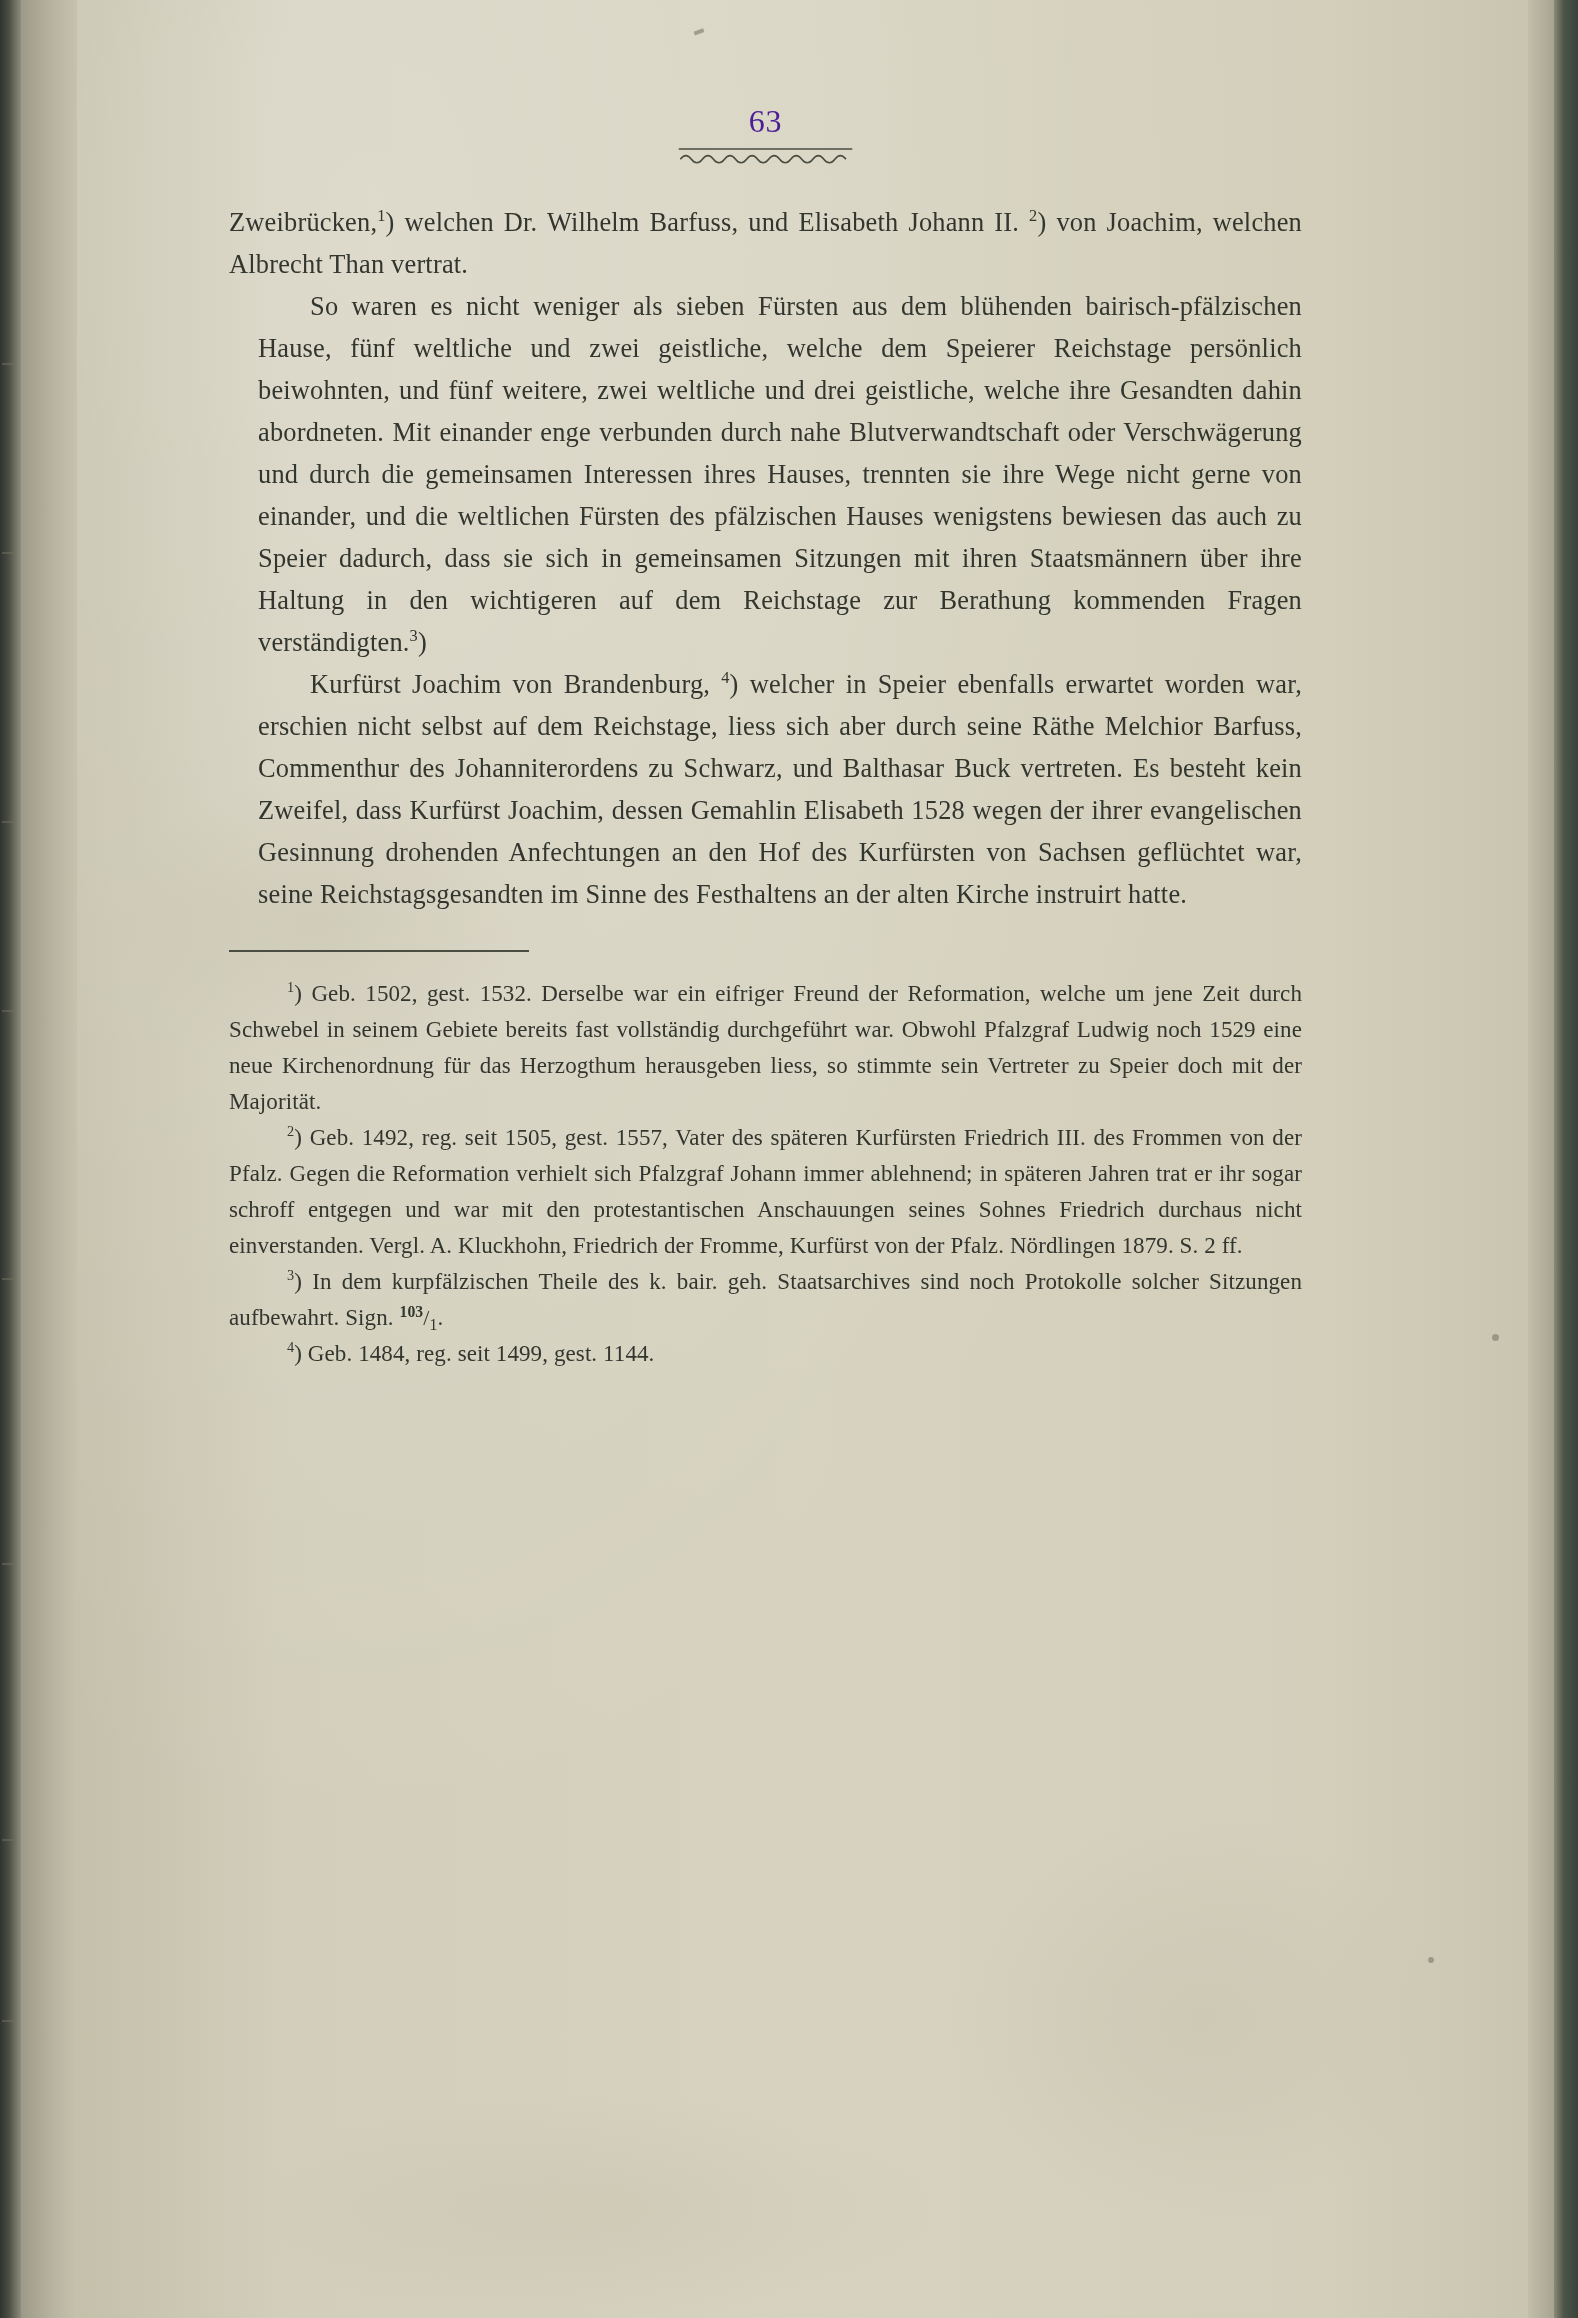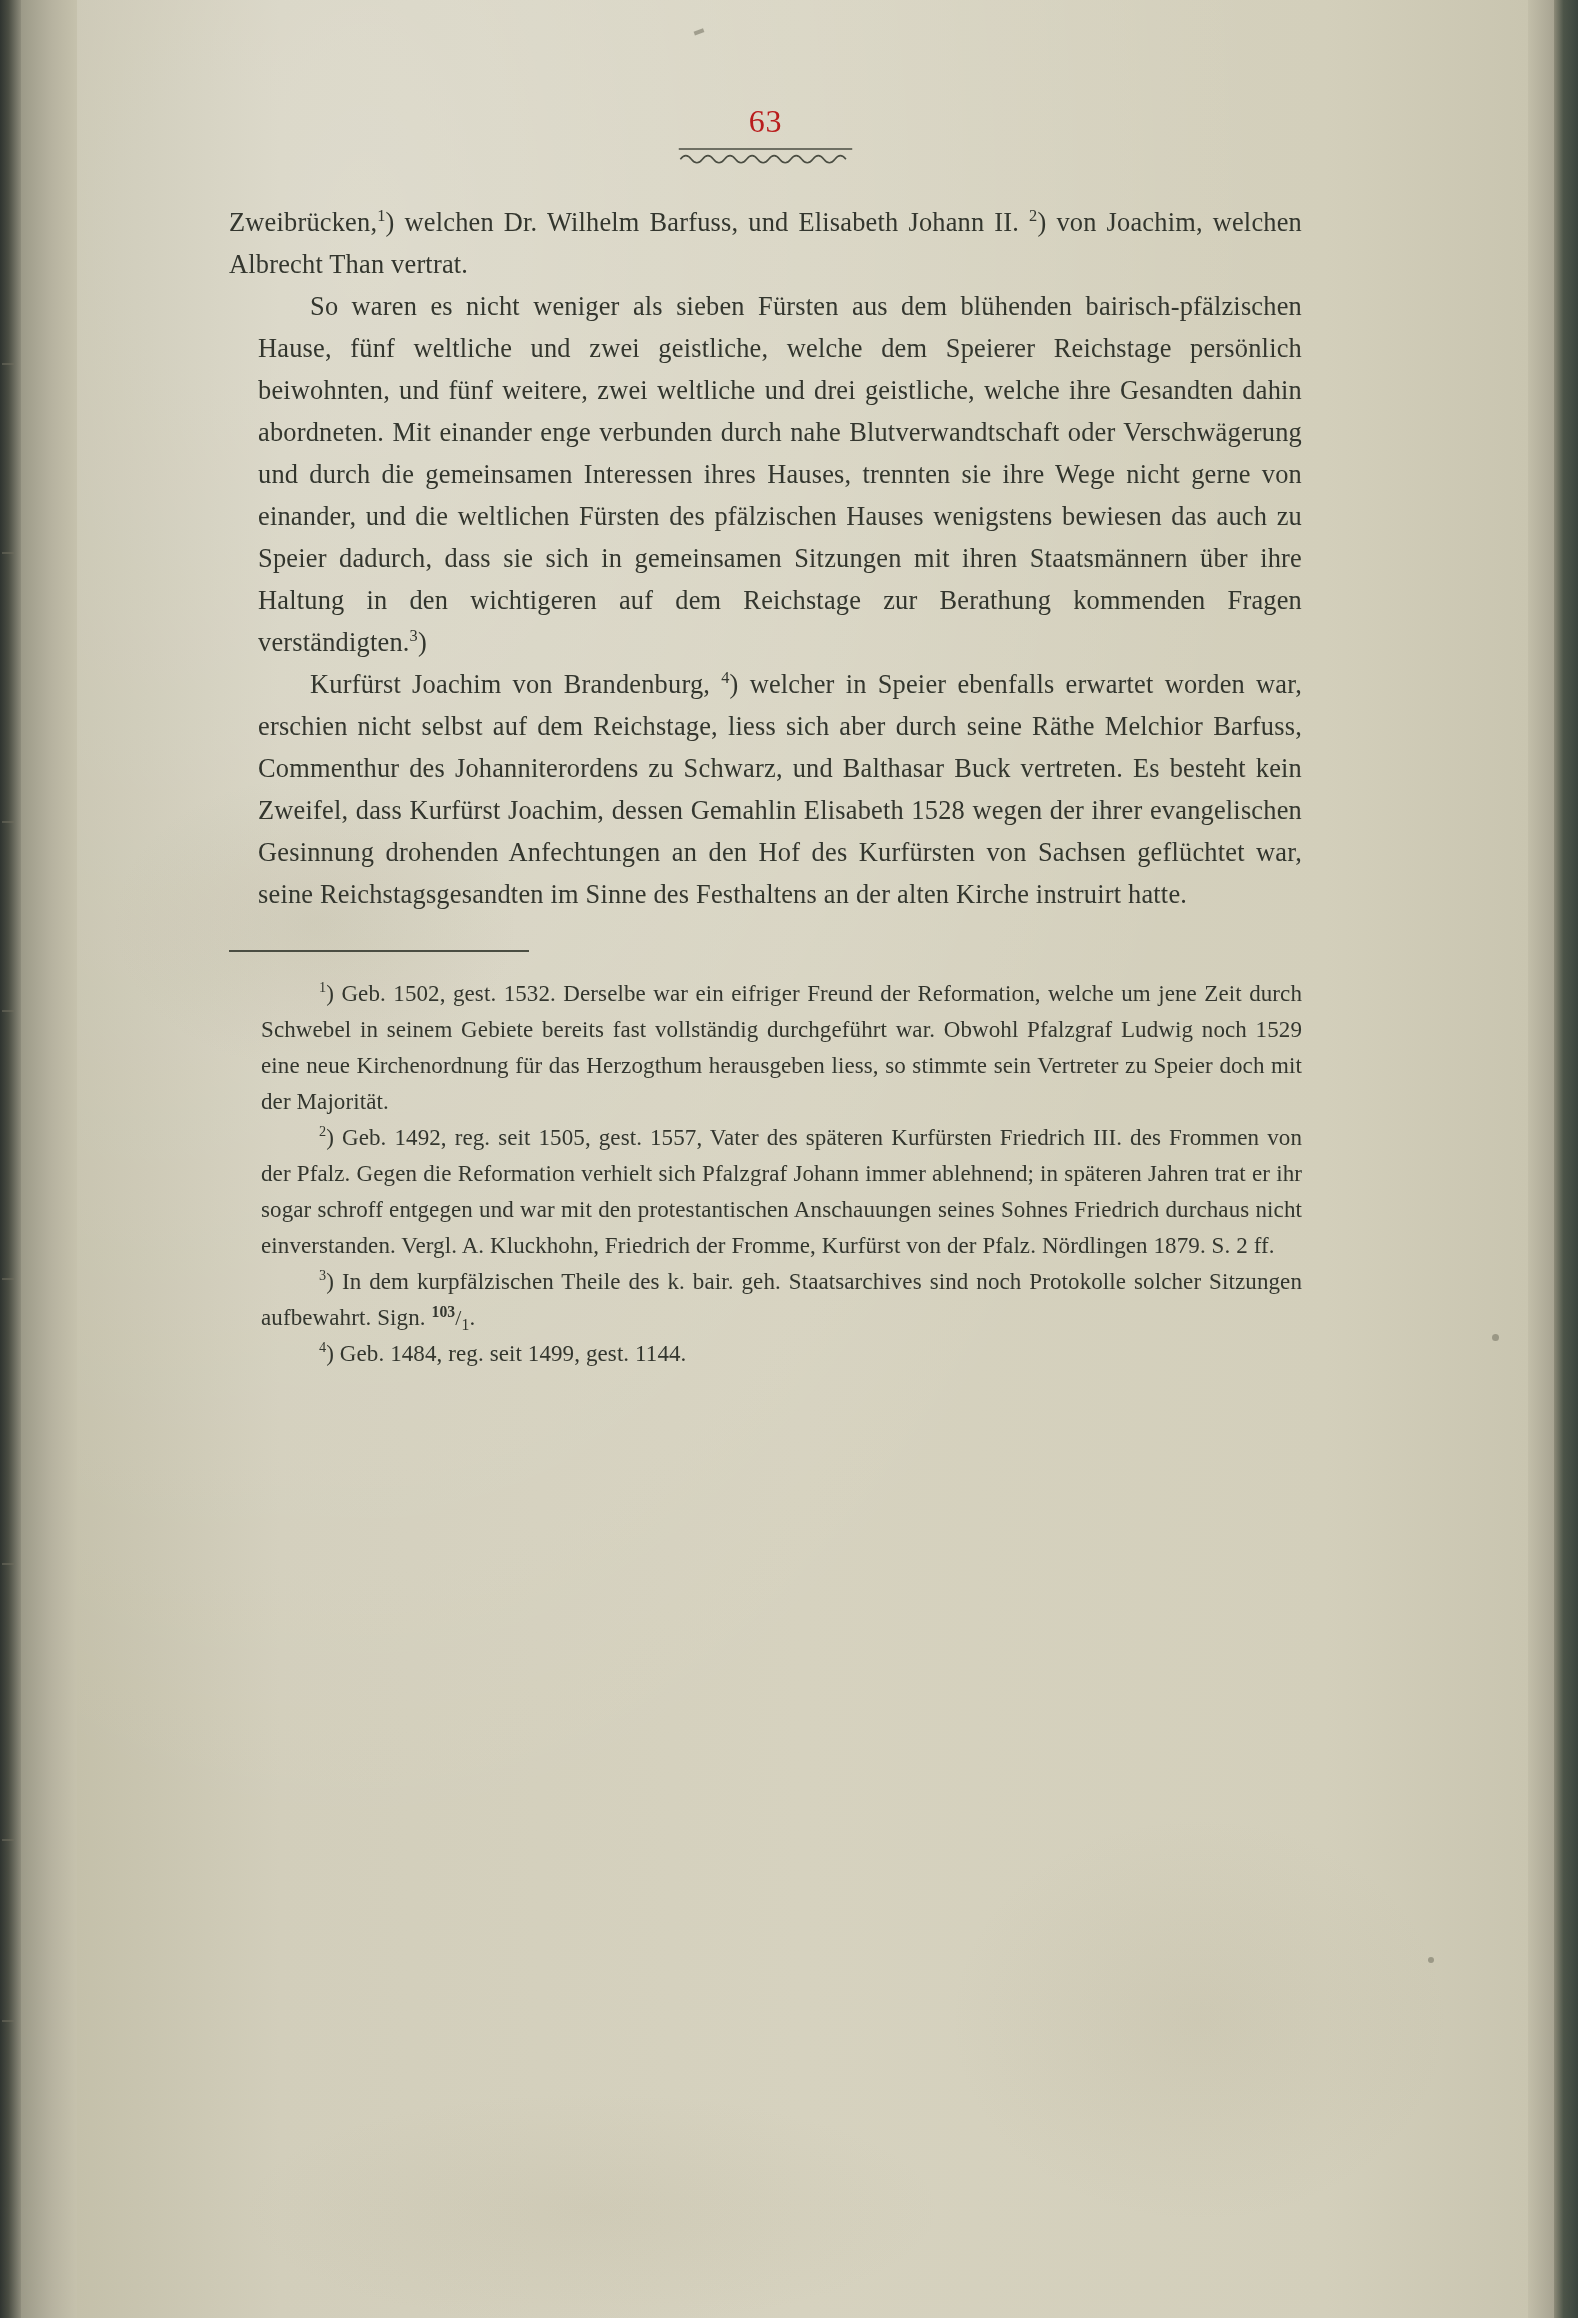--- a/index.html
+++ b/index.html
@@ -85,21 +85,21 @@
     left: 229px;
     top: 103px;
     width: 1073px;
     color: #35382f;
   }
 
   .folio {
     text-align: center;
     font-size: 32px;
     letter-spacing: 0.8px;
-    color: #b91c1c;
+    color: #4c1d95;
     margin: 0 0 4.7px 0;
     font-family: "Liberation Serif", serif;
   }
   .folio-rule {
     width: 177px;
     height: 20.5px;
     margin: 0 auto 36px auto;
     position: relative;
   }
   .folio-rule svg { display: block; }
@@ -129,21 +129,21 @@
   }
 
   p.note {
     margin: 0;
     font-size: 23px;
     line-height: 36px;
     text-align: justify;
     color: #33362e;
     letter-spacing: 0.1px;
   }
-  p.note.indent { text-indent: 58px; margin-left: 32px; }
+  p.note.indent { text-indent: 58px; }
   .frac {
     font-size: 0.95em;
   }
   .frac sup { font-size: .72em; font-weight: bold; }
   .frac sub { font-size: .72em; vertical-align: sub; line-height: 0; }
 
   
   .speck {
     position: absolute;
     background: #7a7868;

